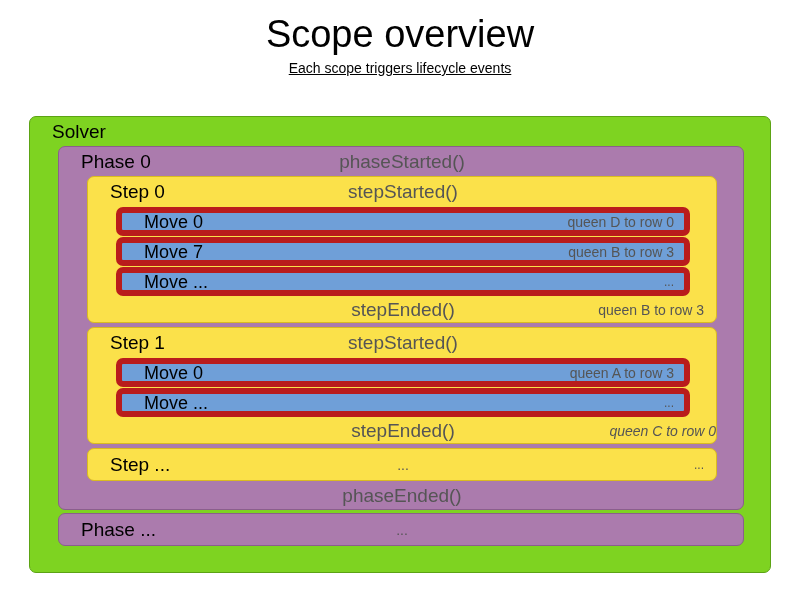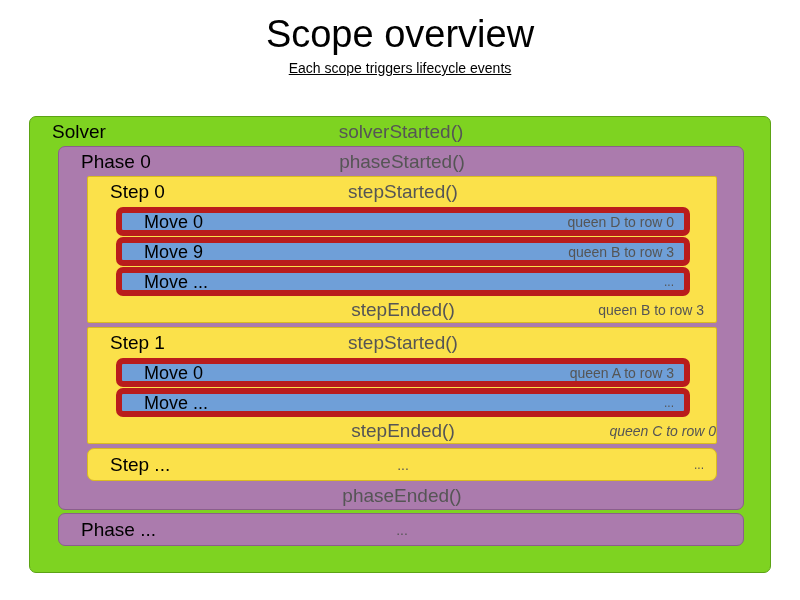--- a/index.html
+++ b/index.html
@@ -74,21 +74,21 @@
     border-color: #8a5f8c;
     padding-left: 17px;
   }
   .step-box {
     position: absolute;
     box-sizing: border-box;
     left: 28px;
     width: 630px;
     background: #fbe14a;
     border: 1px solid #d9bb20;
-    border-radius: 2px;
+    border-radius: 7px;
   }
   .step0-box { top: 29px;  height: 147px; }
   .step1-box { top: 180px; height: 117px; }
   .step-dots-box {
     position: absolute;
     box-sizing: border-box;
     left: 28px;
     top: 301px;
     width: 630px;
     height: 33px;
@@ -161,21 +161,20 @@
 
 <div class="header">
   <div class="title">Scope overview</div>
   <div class="subtitle">Each scope triggers lifecycle events</div>
 </div>
 
 <div class="scope solver-box">
 
   <div class="row" style="top:0px;">
     <span class="row-label">Solver</span>
-    <span class="row-event" style="left:371px;">solverStarted()</span>
   </div>
 
   <div class="scope phase-box">
 
     <div class="row" style="top:0px;">
       <span class="row-label">Phase 0</span>
       <span class="row-event" style="left:343px;">phaseStarted()</span>
     </div>
 
     <div class="step-box step0-box">
@@ -184,21 +183,21 @@
         <span class="row-label">Step 0</span>
         <span class="row-event" style="left:315px;">stepStarted()</span>
       </div>
 
       <div class="move-box" style="top:30px;">
         <span class="row-label">Move 0</span>
         <span class="row-detail">queen D to row 0</span>
       </div>
 
       <div class="move-box" style="top:60px;">
-        <span class="row-label">Move 9</span>
+        <span class="row-label">Move 7</span>
         <span class="row-detail">queen B to row 3</span>
       </div>
 
       <div class="move-box" style="top:90px;">
         <span class="row-label">Move ...</span>
         <span class="row-detail small">...</span>
       </div>
 
       <div class="footer-row" style="top:118px;">
         <span class="row-event" style="left:315px;">stepEnded()</span>

